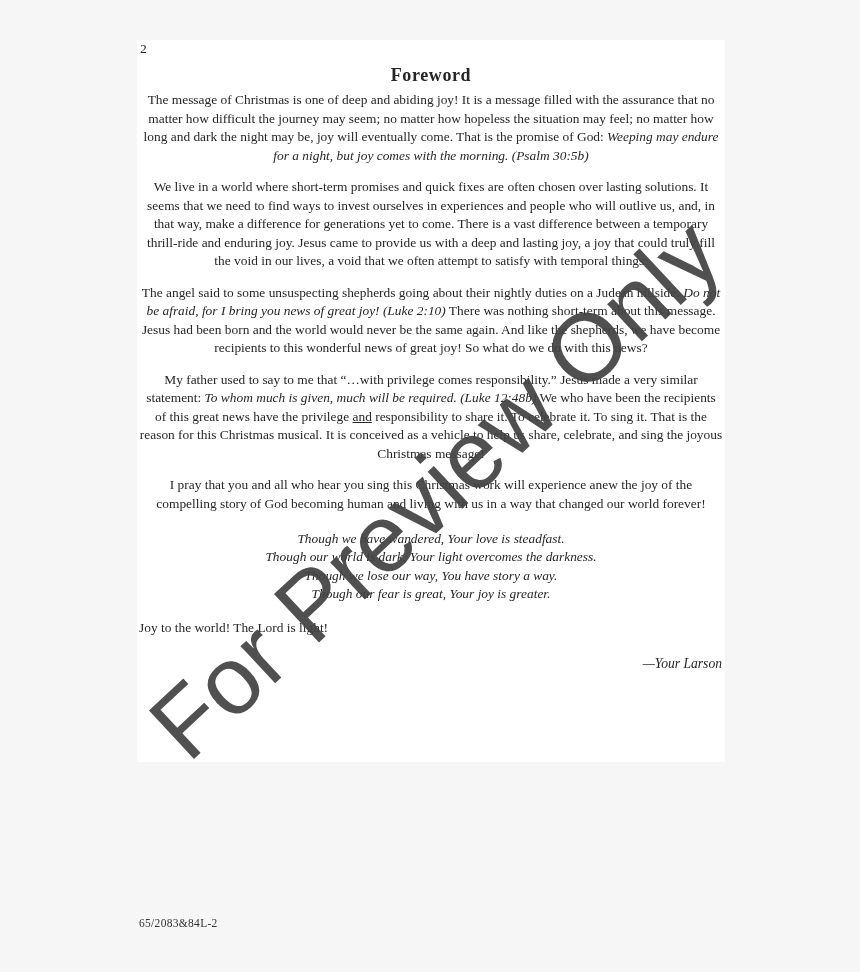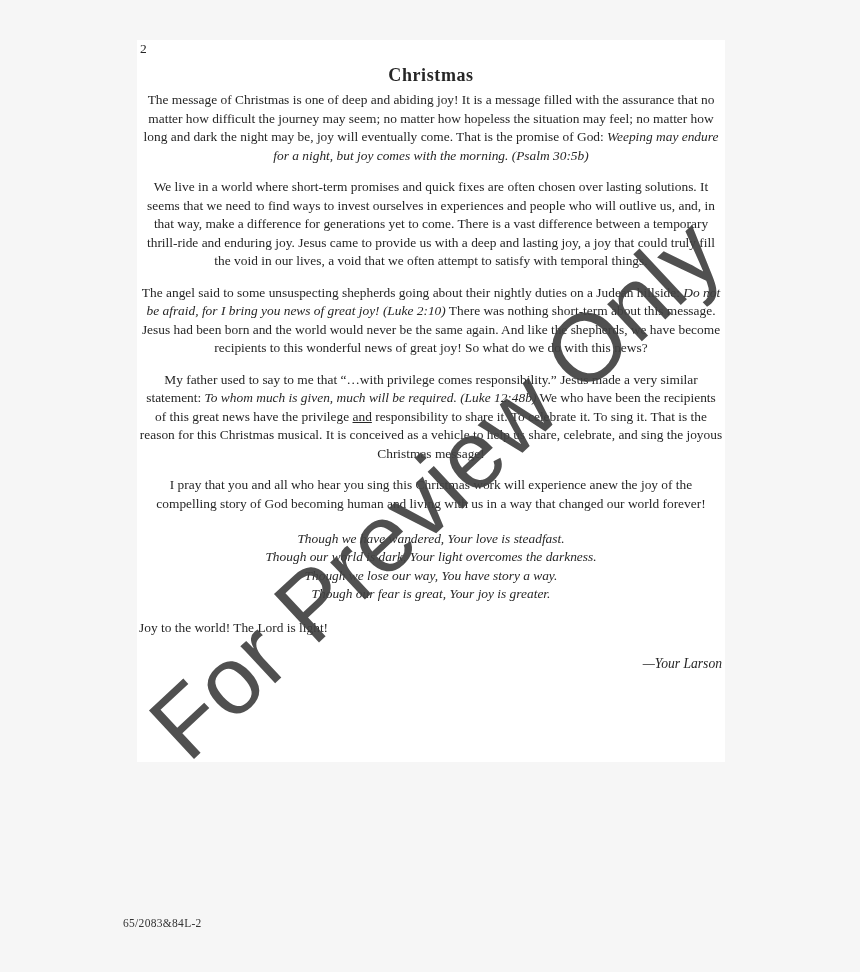--- a/index.html
+++ b/index.html
@@ -71,35 +71,35 @@
     font-size: 96px;
     font-weight: normal;
     color: #424242;
     opacity: 0.92;
     white-space: nowrap;
     pointer-events: none;
     letter-spacing: 0px;
   }
   .footer {
     position: absolute;
-    left: 123px; top: 917px;
+    left: 139px; top: 917px;
     font-size: 11.5px;
     color: #333333;
     letter-spacing: 0.3px;
   }
 </style>
 </head>
 <body>
 
 <div class="canvas">
 
   <div class="page">
     <div class="page-number">2</div>
 
-    <h1 class="title">Christmas</h1>
+    <h1 class="title">Foreword</h1>
 
     <div class="body-text" id="paragraphs">
         <p class="para"><span>The message of Christmas is one of deep and abiding joy! It is a message filled with the assurance that no matter how difficult the journey may seem; no matter how hopeless the situation may feel; no matter how long and dark the night may be, joy will eventually come. That is the promise of God: </span><span class="it">Weeping may endure for a night, but joy comes with the morning. (Psalm 30:5b)</span></p>
         <p class="para"><span>We live in a world where short-term promises and quick fixes are often chosen over lasting solutions. It seems that we need to find ways to invest ourselves in experiences and people who will outlive us, and, in that way, make a difference for generations yet to come. There is a vast difference between a temporary thrill-ride and enduring joy. Jesus came to provide us with a deep and lasting joy, a joy that could truly fill the void in our lives, a void that we often attempt to satisfy with temporal things.</span></p>
         <p class="para"><span>The angel said to some unsuspecting shepherds going about their nightly duties on a Judean hillside: </span><span class="it">Do not be afraid, for I bring you news of great joy! (Luke 2:10)</span><span> There was nothing short-term about this message. Jesus had been born and the world would never be the same again. And like the shepherds, we have become recipients to this wonderful news of great joy! So what do we do with this news?</span></p>
         <p class="para"><span>My father used to say to me that “…with privilege comes responsibility.” Jesus made a very similar statement: </span><span class="it">To whom much is given, much will be required. (Luke 12:48b)</span><span> We who have been the recipients of this great news have the privilege </span><span class="ul">and</span><span> responsibility to share it. To celebrate it. To sing it. That is the reason for this Christmas musical. It is conceived as a vehicle to help us share, celebrate, and sing the joyous Christmas message!</span></p>
         <p class="para"><span>I pray that you and all who hear you sing this Christmas work will experience anew the joy of the compelling story of God becoming human and living with us in a way that changed our world forever!</span></p>
       </div>
 
     <div class="poem" id="poem">

